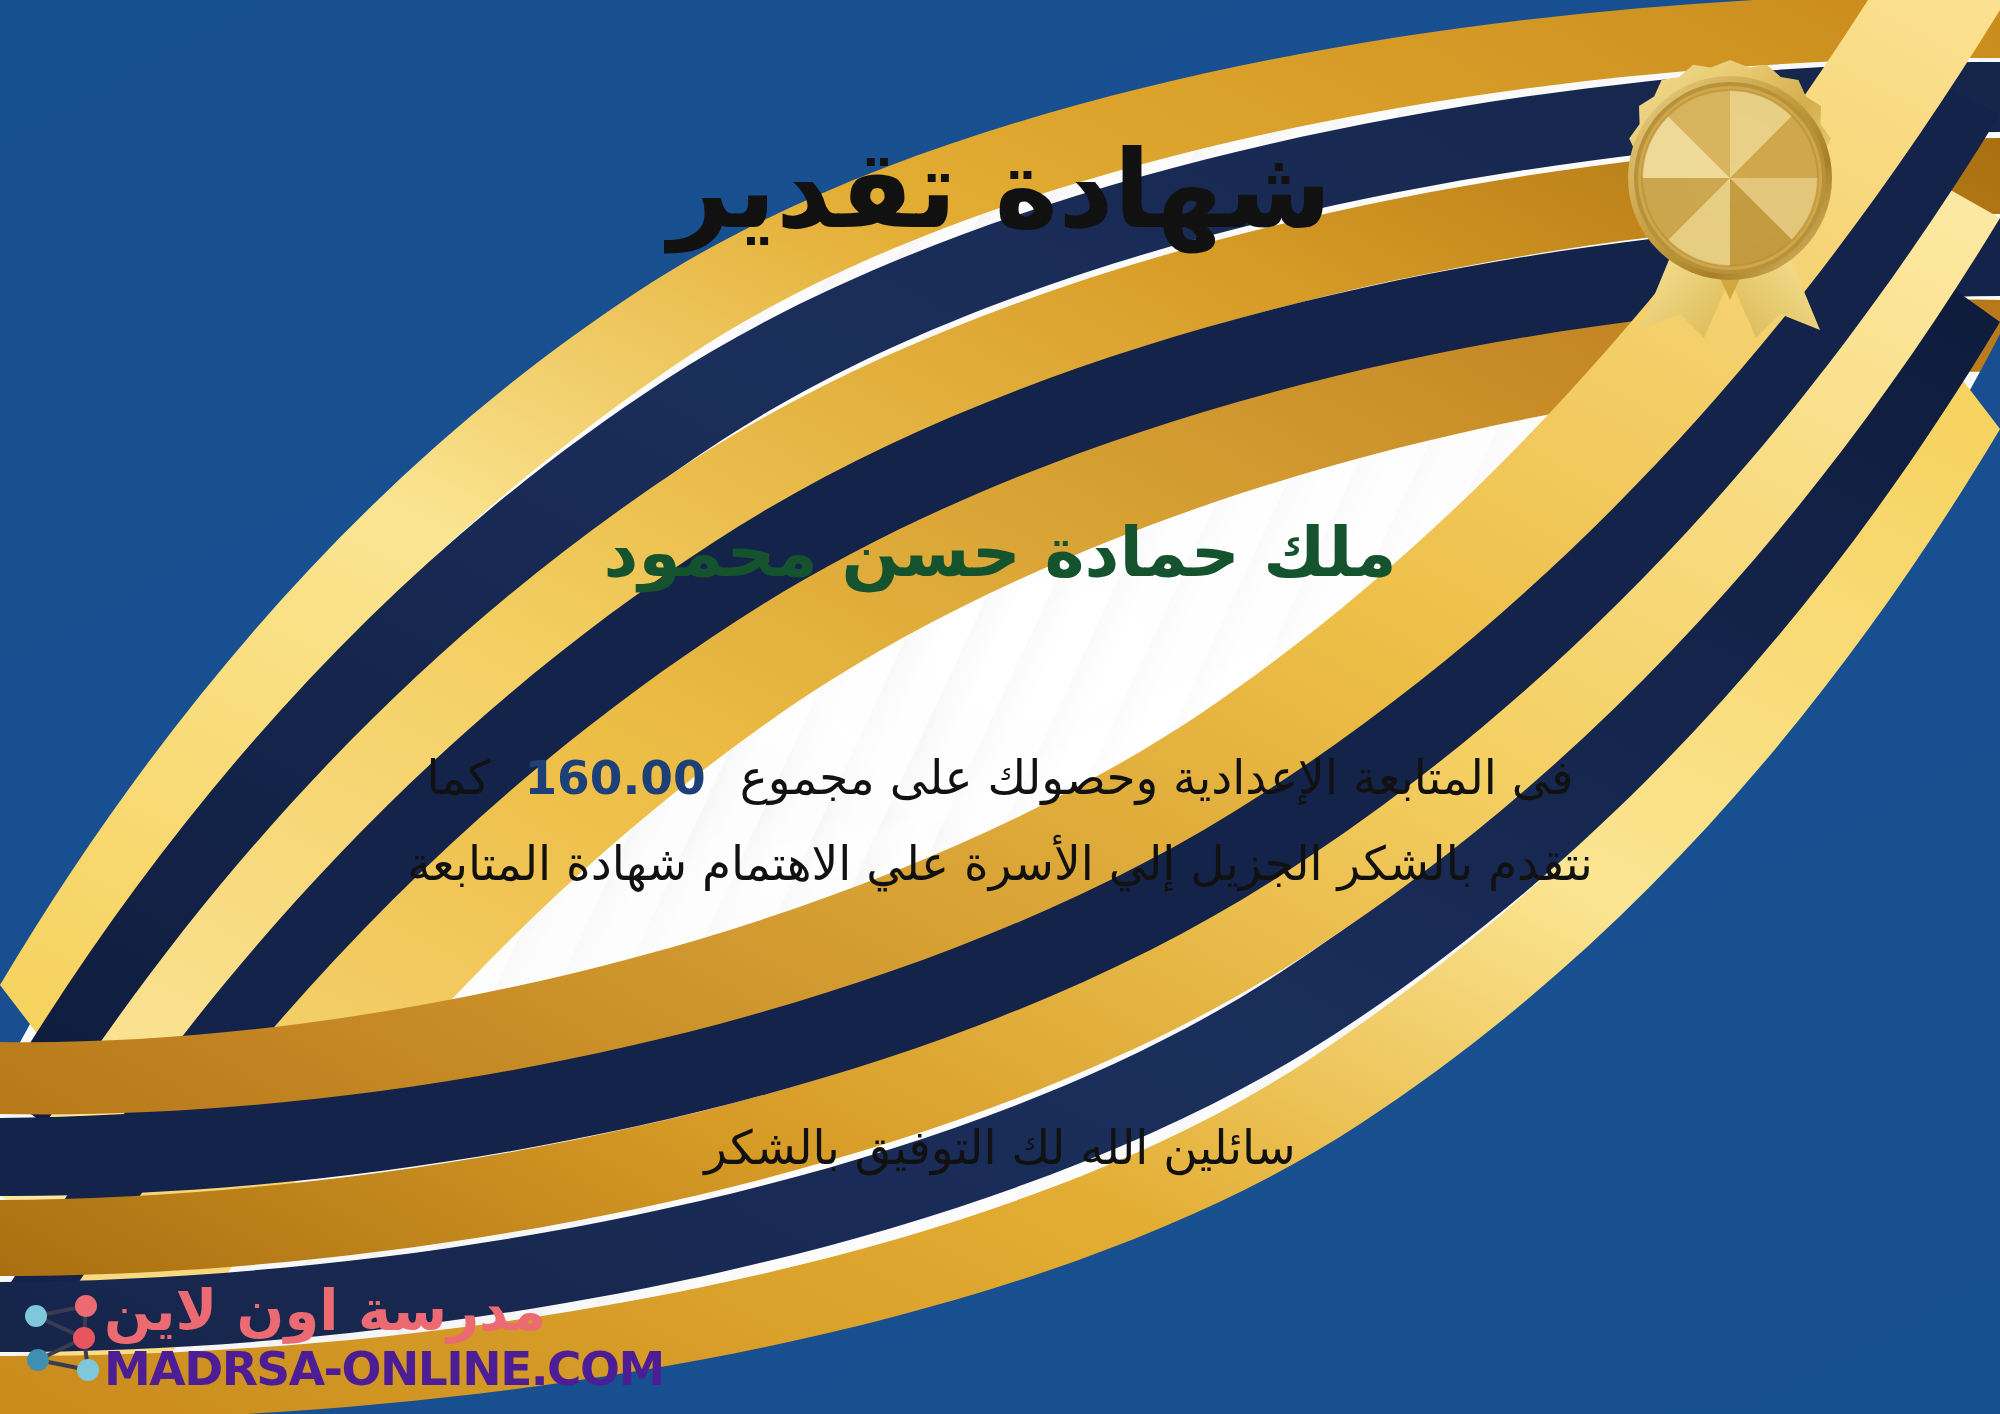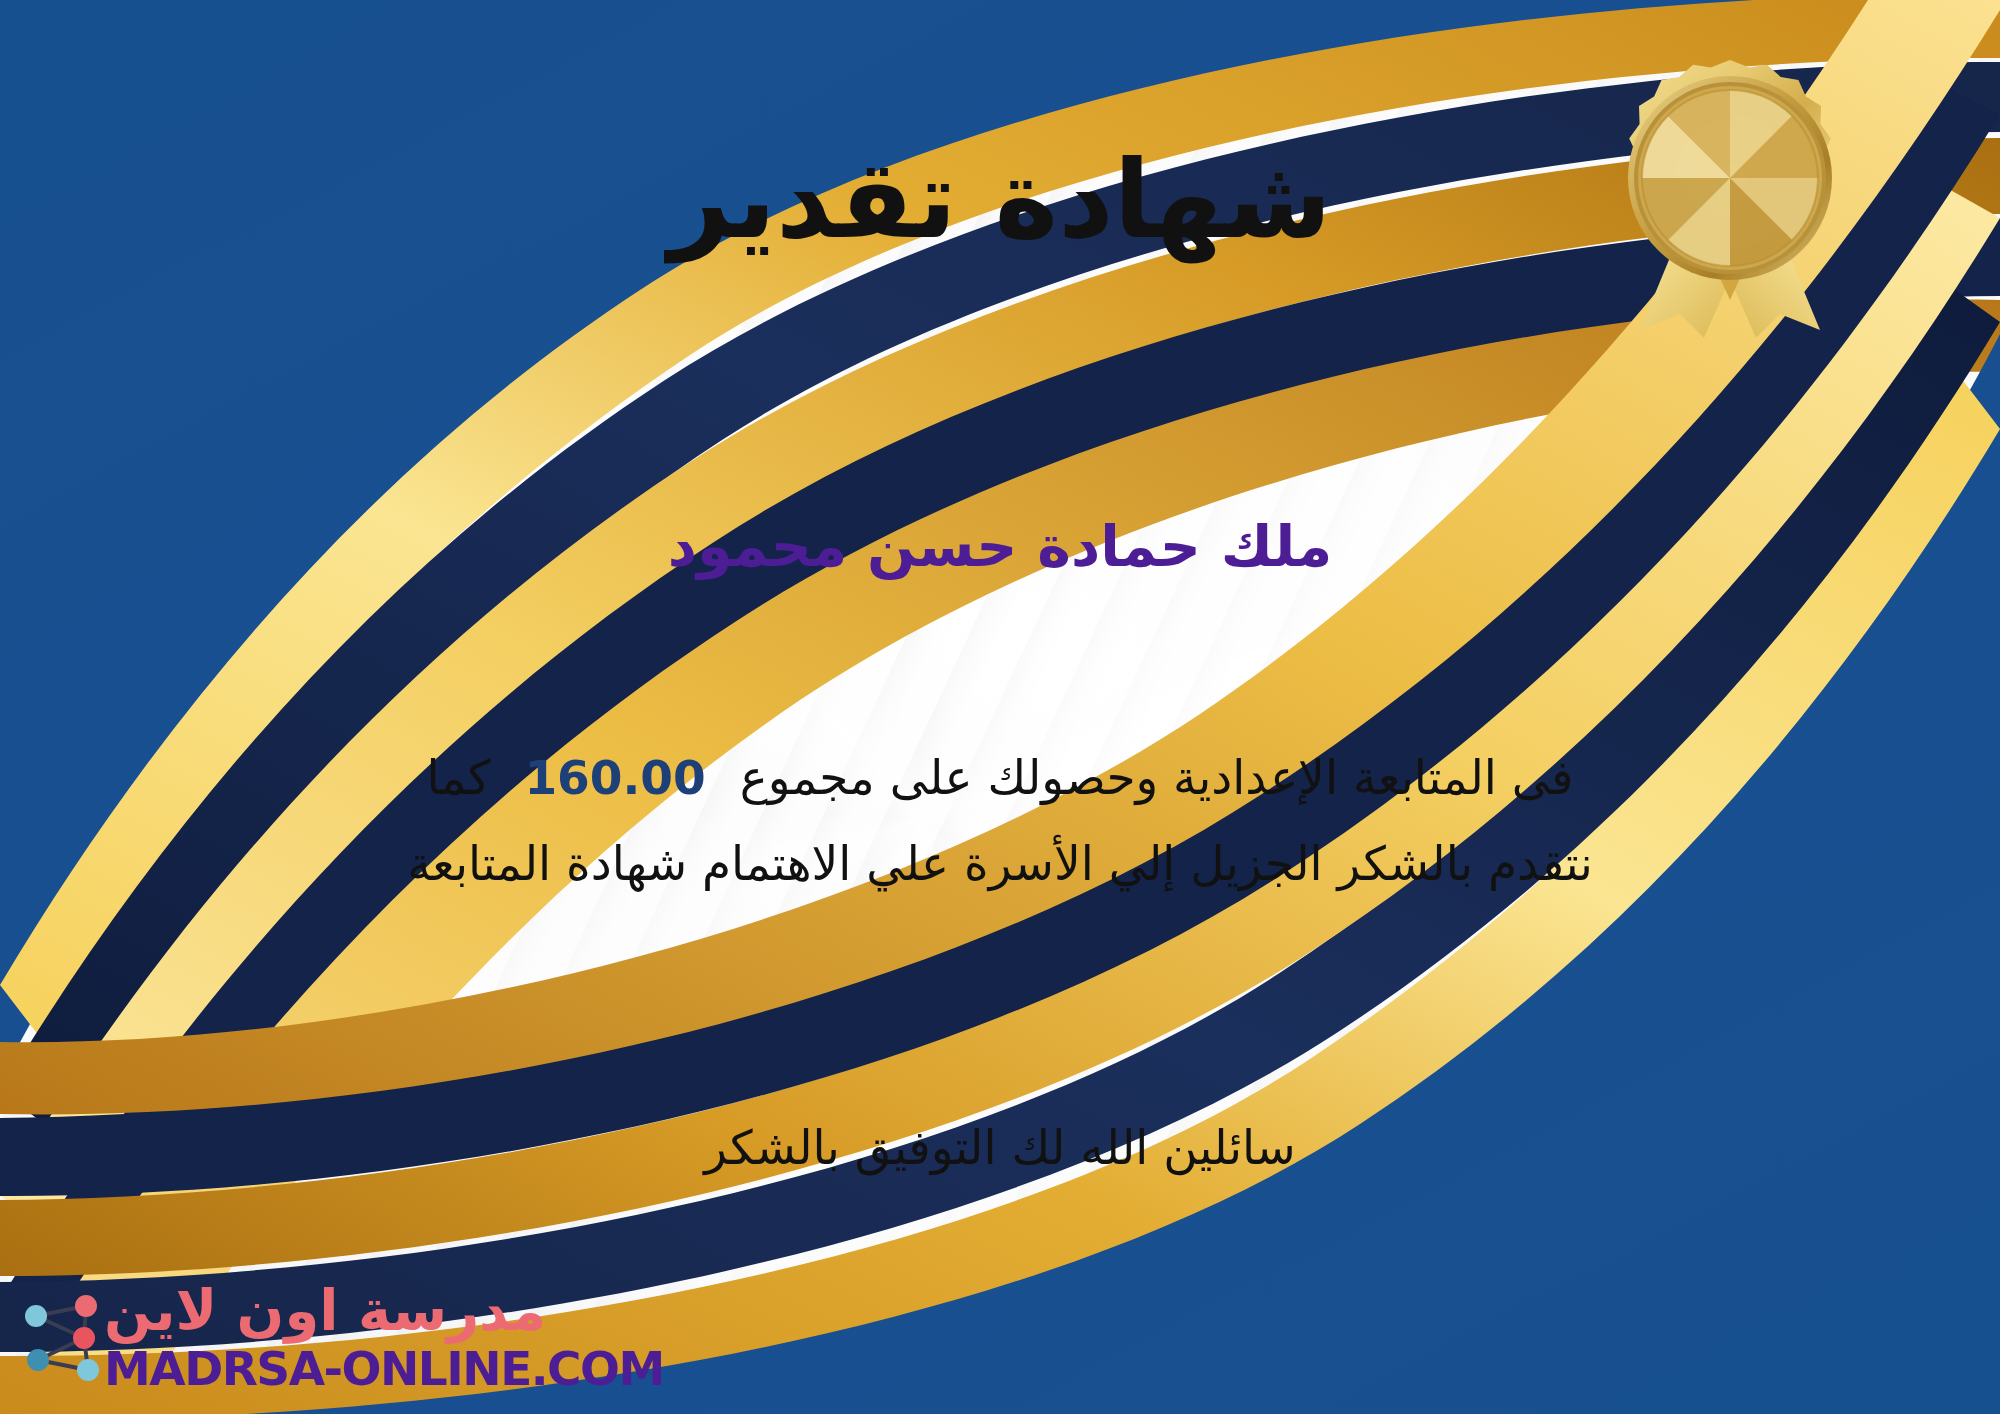--- a/index.html
+++ b/index.html
@@ -62,35 +62,35 @@
 
   
   .content{
     position:absolute;
     left:0; right:0; top:0;
     width:2000px; height:1414px;
     direction:rtl;
   }
   .cert-title{
     position:absolute;
-    top:138px; left:0; right:0;
+    top:128px; left:0; right:0;
     text-align:center;
     font-size:108px;
     font-weight:700;
     color:#111111;
     letter-spacing:-1px;
     line-height:1.15;
   }
   .recipient-name{
     position:absolute;
     top:512px; left:0; right:0;
     text-align:center;
-    font-size:57px;
+    font-size:68px;
     font-weight:700;
-    color:#4c1d95;
+    color:#14532d;
     line-height:1.2;
   }
   .body-block{
     position:absolute;
     top:735px;
     left:60px; right:60px;
     text-align:center;
     font-size:47px;
     font-weight:400;
     color:#111111;

